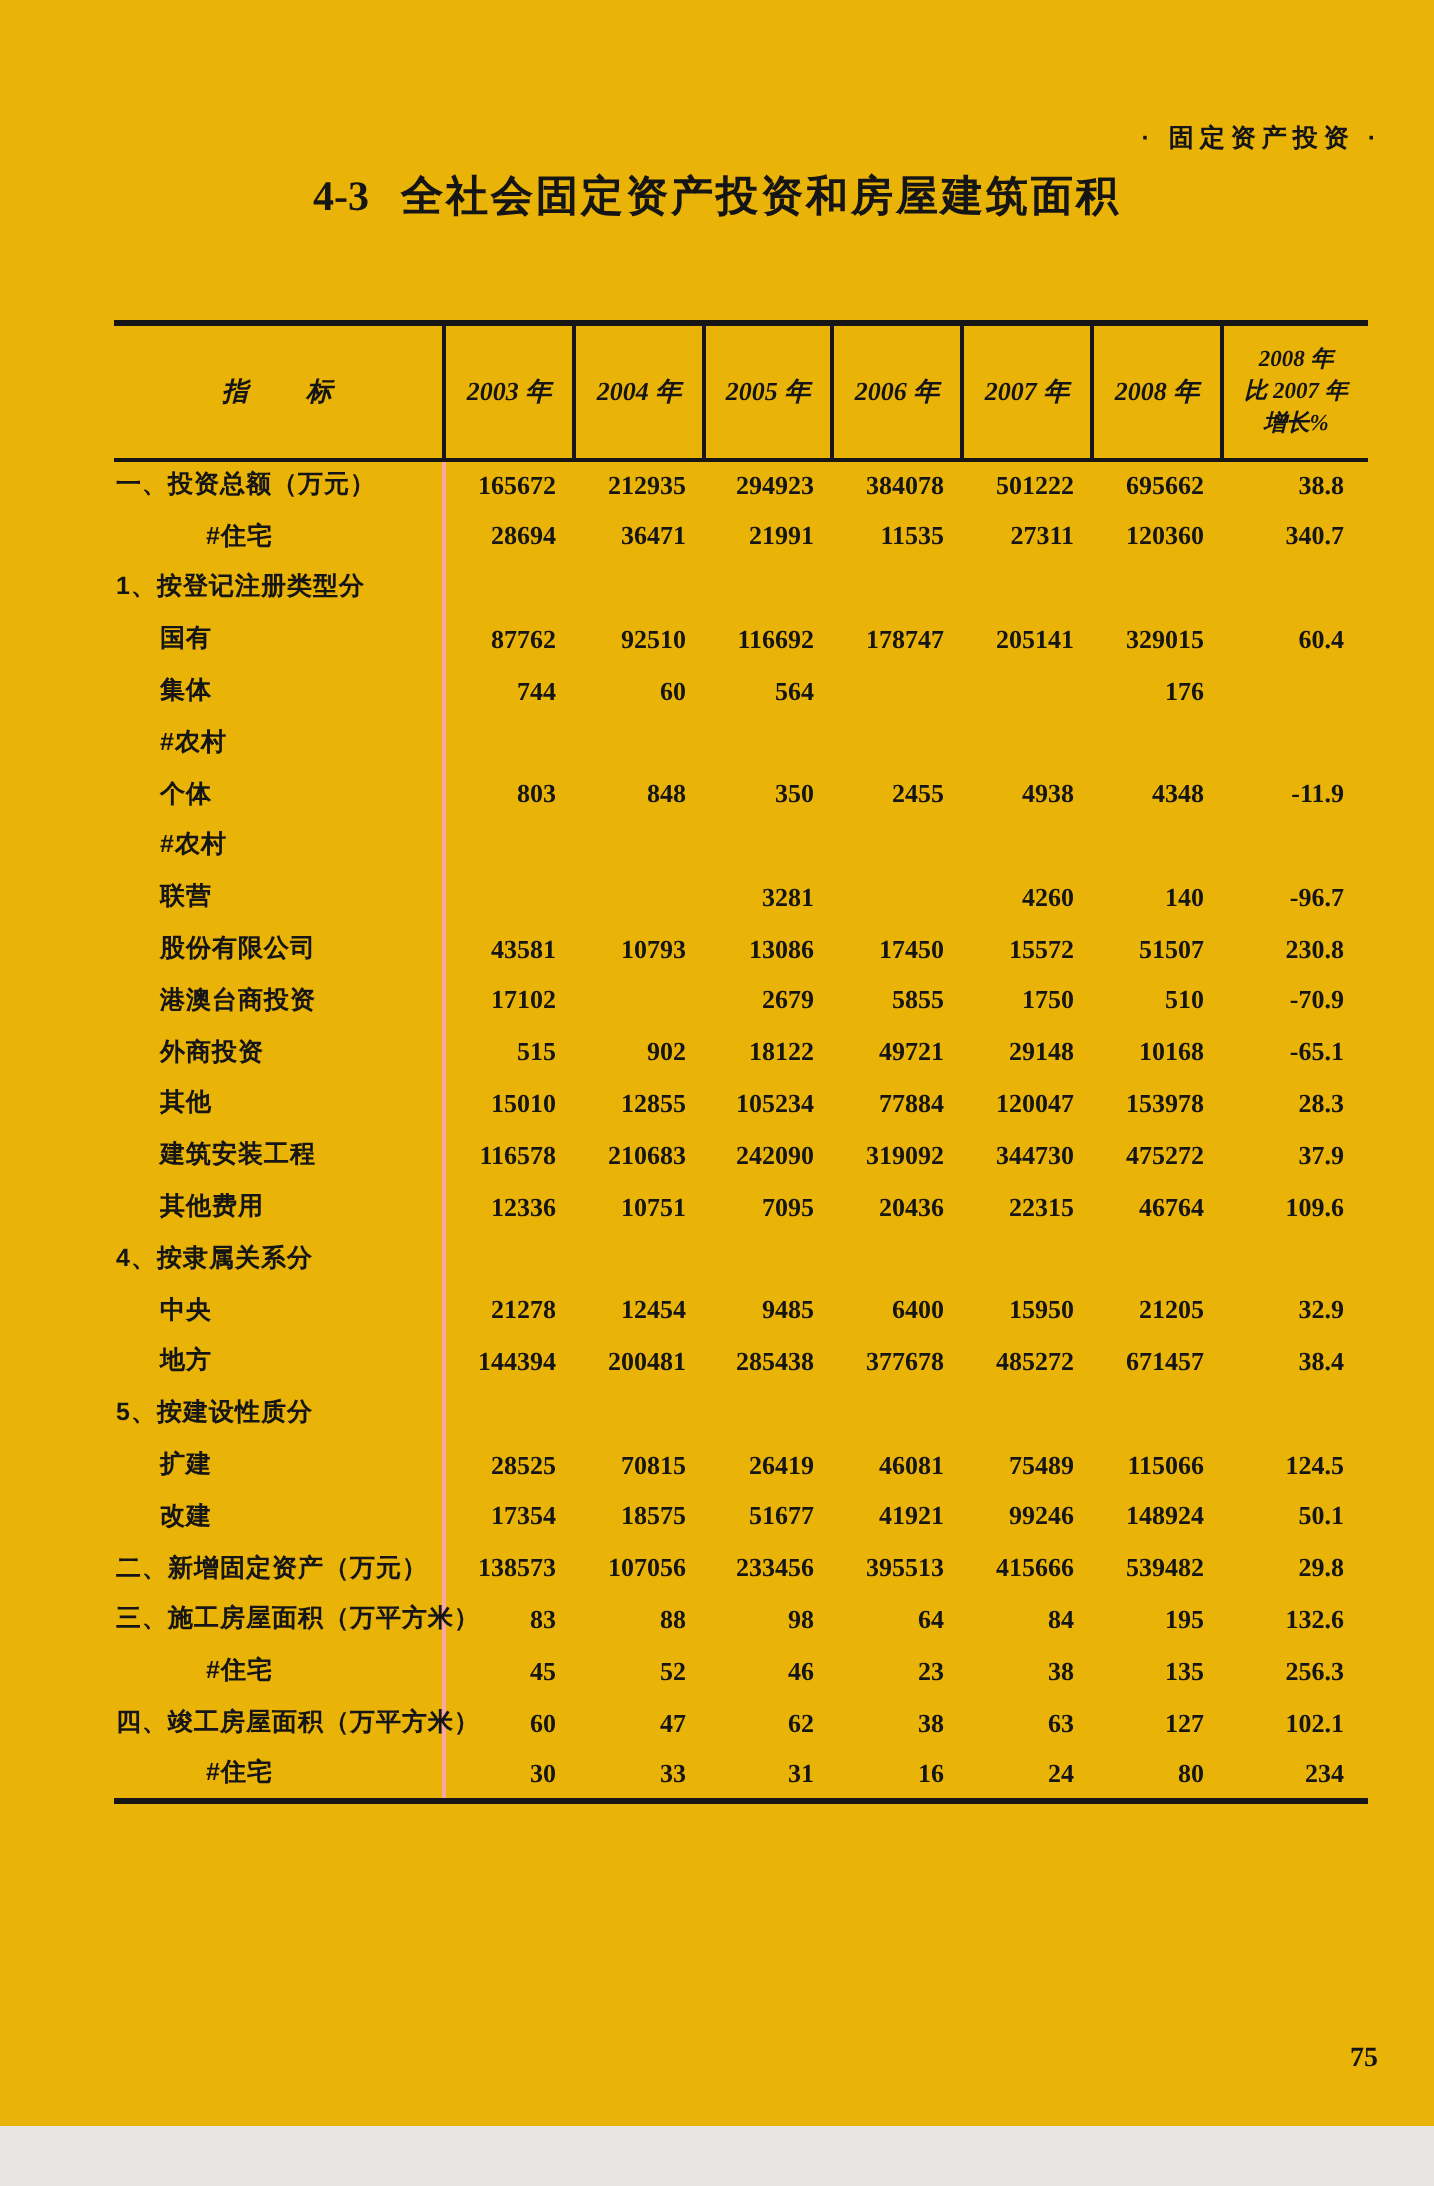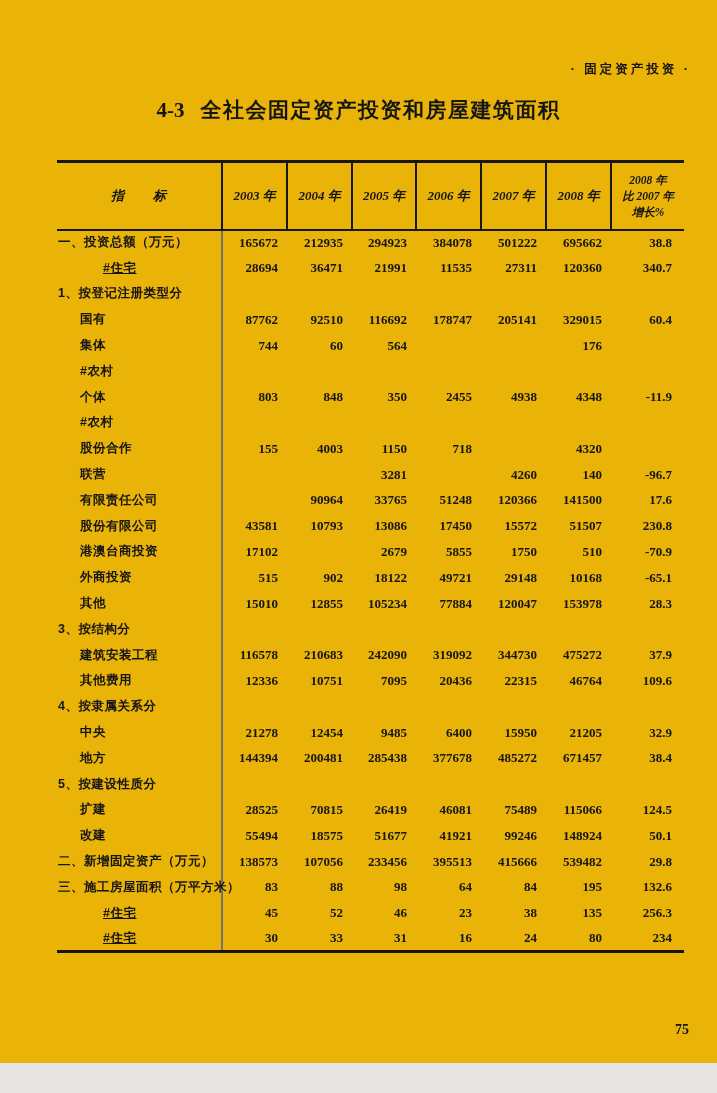--- a/index.html
+++ b/index.html
@@ -17,21 +17,21 @@
   .header-right {
     position: absolute;
     top: 61px;
     right: 26px;
     font-size: 12.5px;
     font-weight: 700;
     letter-spacing: 3px;
   }
   .title {
     position: absolute;
-    top: 96px;
+    top: 84px;
     left: 0;
     width: 100%;
     text-align: center;
     font-size: 21px;
     font-weight: 700;
     letter-spacing: 1.5px;
     white-space: nowrap;
   }
   .title .title-no {
     font-family: "Liberation Serif", serif;
@@ -70,27 +70,27 @@
   }
   th.growth span { display: block; }
   tbody tr { height: 25.8px; }
   tbody td {
     font-weight: 700;
     vertical-align: middle;
     padding: 0;
   }
   td.label {
     font-size: 12.5px;
-    border-right: 2px solid #737373;
+    border-right: 2px solid #fca5a5;
     white-space: nowrap;
     letter-spacing: 0.5px;
   }
   td.label.indent-0 { padding-left: 1px; }
   td.label.indent-1 { padding-left: 23px; }
-  td.label.indent-2 { padding-left: 46px; text-decoration: underline; }
+  td.label.indent-2 { padding-left: 46px; }
   td.num {
     font-family: "Liberation Serif", serif;
     font-size: 13px;
     text-align: right;
     padding-right: 9px;
   }
   td.num.growth-cell { padding-right: 12px; }
   .page-number {
     position: absolute;
     right: 28px;
@@ -213,48 +213,28 @@
           <td class="label indent-1">#农村</td>
           <td class="num"></td>
           <td class="num"></td>
           <td class="num"></td>
           <td class="num"></td>
           <td class="num"></td>
           <td class="num"></td>
           <td class="num growth-cell"></td>
         </tr>
         <tr>
-          <td class="label indent-1">股份合作</td>
-          <td class="num">155</td>
-          <td class="num">4003</td>
-          <td class="num">1150</td>
-          <td class="num">718</td>
-          <td class="num"></td>
-          <td class="num">4320</td>
-          <td class="num growth-cell"></td>
-        </tr>
-        <tr>
           <td class="label indent-1">联营</td>
           <td class="num"></td>
           <td class="num"></td>
           <td class="num">3281</td>
           <td class="num"></td>
           <td class="num">4260</td>
           <td class="num">140</td>
           <td class="num growth-cell">-96.7</td>
-        </tr>
-        <tr>
-          <td class="label indent-1">有限责任公司</td>
-          <td class="num"></td>
-          <td class="num">90964</td>
-          <td class="num">33765</td>
-          <td class="num">51248</td>
-          <td class="num">120366</td>
-          <td class="num">141500</td>
-          <td class="num growth-cell">17.6</td>
         </tr>
         <tr>
           <td class="label indent-1">股份有限公司</td>
           <td class="num">43581</td>
           <td class="num">10793</td>
           <td class="num">13086</td>
           <td class="num">17450</td>
           <td class="num">15572</td>
           <td class="num">51507</td>
           <td class="num growth-cell">230.8</td>
@@ -283,30 +263,20 @@
           <td class="label indent-1">其他</td>
           <td class="num">15010</td>
           <td class="num">12855</td>
           <td class="num">105234</td>
           <td class="num">77884</td>
           <td class="num">120047</td>
           <td class="num">153978</td>
           <td class="num growth-cell">28.3</td>
         </tr>
         <tr>
-          <td class="label indent-0">3、按结构分</td>
-          <td class="num"></td>
-          <td class="num"></td>
-          <td class="num"></td>
-          <td class="num"></td>
-          <td class="num"></td>
-          <td class="num"></td>
-          <td class="num growth-cell"></td>
-        </tr>
-        <tr>
           <td class="label indent-1">建筑安装工程</td>
           <td class="num">116578</td>
           <td class="num">210683</td>
           <td class="num">242090</td>
           <td class="num">319092</td>
           <td class="num">344730</td>
           <td class="num">475272</td>
           <td class="num growth-cell">37.9</td>
         </tr>
         <tr>
@@ -364,21 +334,21 @@
           <td class="num">28525</td>
           <td class="num">70815</td>
           <td class="num">26419</td>
           <td class="num">46081</td>
           <td class="num">75489</td>
           <td class="num">115066</td>
           <td class="num growth-cell">124.5</td>
         </tr>
         <tr>
           <td class="label indent-1">改建</td>
-          <td class="num">55494</td>
+          <td class="num">17354</td>
           <td class="num">18575</td>
           <td class="num">51677</td>
           <td class="num">41921</td>
           <td class="num">99246</td>
           <td class="num">148924</td>
           <td class="num growth-cell">50.1</td>
         </tr>
         <tr>
           <td class="label indent-0">二、新增固定资产（万元）</td>
           <td class="num">138573</td>
@@ -403,20 +373,30 @@
           <td class="label indent-2">#住宅</td>
           <td class="num">45</td>
           <td class="num">52</td>
           <td class="num">46</td>
           <td class="num">23</td>
           <td class="num">38</td>
           <td class="num">135</td>
           <td class="num growth-cell">256.3</td>
         </tr>
         <tr>
+          <td class="label indent-0">四、竣工房屋面积（万平方米）</td>
+          <td class="num">60</td>
+          <td class="num">47</td>
+          <td class="num">62</td>
+          <td class="num">38</td>
+          <td class="num">63</td>
+          <td class="num">127</td>
+          <td class="num growth-cell">102.1</td>
+        </tr>
+        <tr>
           <td class="label indent-2">#住宅</td>
           <td class="num">30</td>
           <td class="num">33</td>
           <td class="num">31</td>
           <td class="num">16</td>
           <td class="num">24</td>
           <td class="num">80</td>
           <td class="num growth-cell">234</td>
         </tr>
       </tbody>

